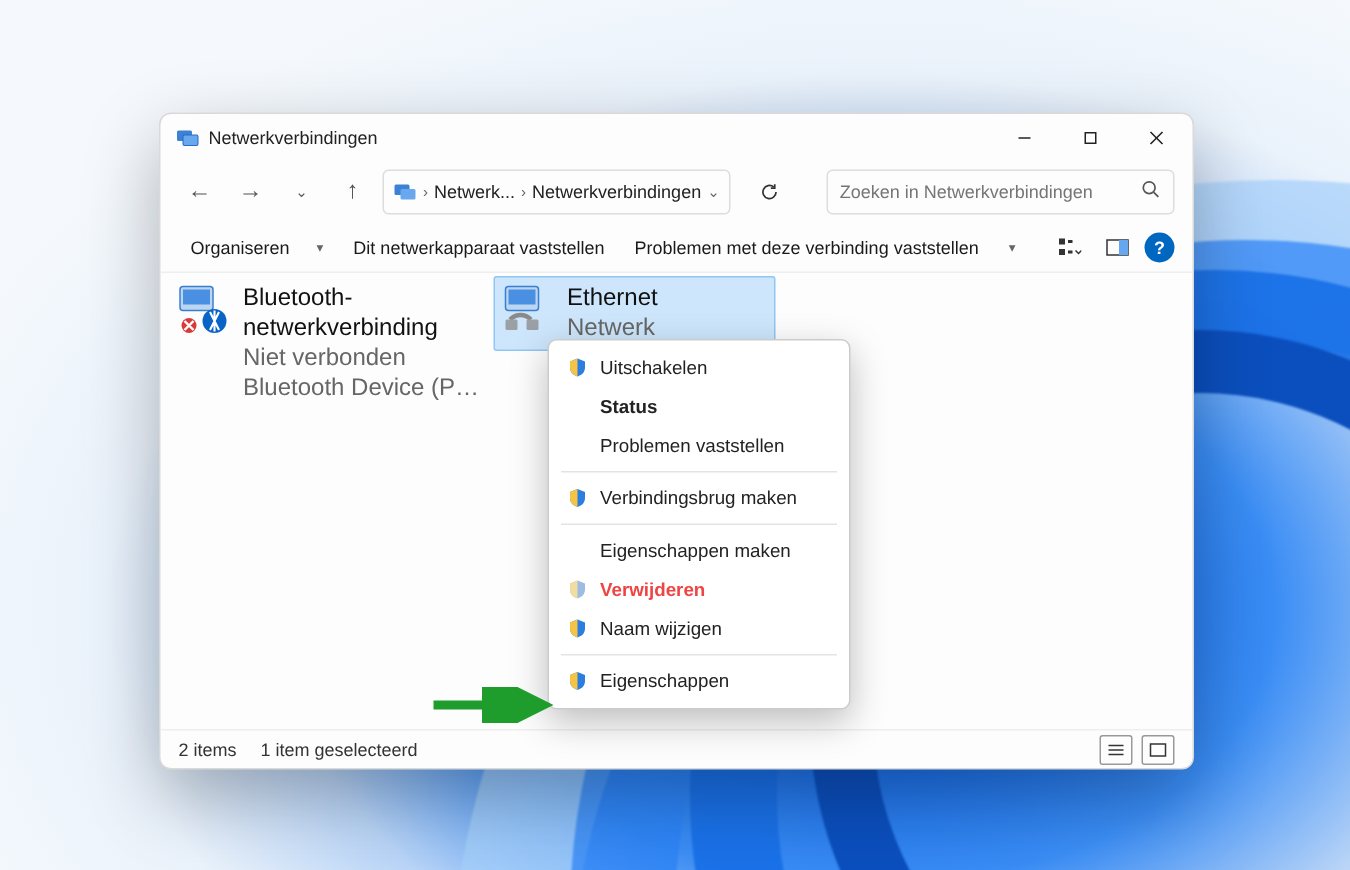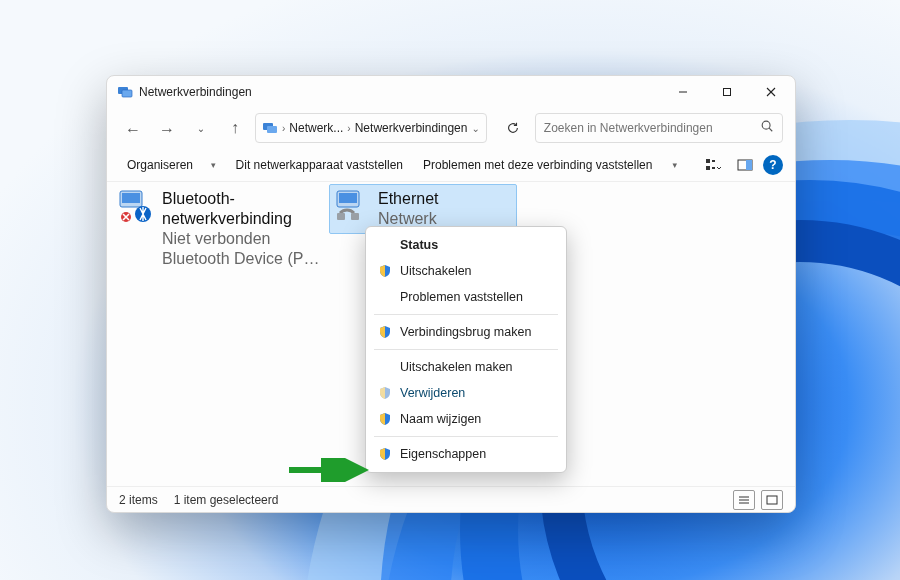--- a/index.html
+++ b/index.html
@@ -28,21 +28,21 @@
   .titlebar .title { font-size: 12px; color:#222; }
   .winctrls { margin-left: auto; display:flex; }
   .winbtn { width: 44px; height: 32px; display:flex; align-items:center; justify-content:center; color:#222;}
 
   .navbar { height: 40px; display:flex; align-items:center; padding: 0 12px; gap: 6px; }
   .navbtn { width: 28px; height: 28px; display:flex; align-items:center; justify-content:center; border-radius:4px; color:#555;}
   .crumbbar { flex:0 0 220px; height:30px; border:1px solid #ddd; border-radius:4px; display:flex; align-items:center; padding:0 6px; gap:4px; font-size:12px; color:#222;}
   .crumbbar .mini-icon{width:16px;height:16px;display:inline-flex;}
   .chev{color:#666; font-size:10px;}
   .refresh{margin-left:6px;}
-  .searchbox { flex:1; height:30px; border:1px solid #ddd; border-radius:4px; display:flex; align-items:center; padding:0 8px; margin-left:2px;}
+  .searchbox { flex:1; height:30px; border:1px solid #ddd; border-radius:4px; display:flex; align-items:center; padding:0 8px; margin-left:18px;}
   .searchbox input { border:none; outline:none; flex:1; font-size:12px; color:#666; background:transparent;}
   .searchbox .sicon { color:#555; }
 
   .cmdbar { height: 34px; display:flex; align-items:center; padding:0 12px; gap:4px; font-size:12px; color:#1a1a1a; border-bottom:1px solid #eee;}
   .cmditem { padding:4px 8px; border-radius:4px; display:flex; align-items:center; gap:18px;}
   .dropcaret{font-size:9px;color:#666;}
   .cmdspacer{flex:1;}
   .toolbtn{width:28px;height:28px;display:flex;align-items:center;justify-content:center;border-radius:4px;color:#333;}
   .helpbtn{width:20px;height:20px;background:#0067c0;border-radius:50%;color:#fff;display:flex;align-items:center;justify-content:center;font-size:12px;font-weight:bold;}
 
@@ -52,21 +52,21 @@
   .adapter.eth{ left:222px; top:2px; width:188px; background:#cde6fb; border-color:#8fc6f3;}
   .adapter .aicon{width:36px;height:36px;flex-shrink:0;}
   .adapter .lines{display:flex;flex-direction:column;line-height:1.25;}
   .adapter .l1{color:#111;}
   .adapter .l2{color:#666;}
   .adapter .l3{color:#666;white-space:nowrap;overflow:hidden;text-overflow:ellipsis;max-width:160px;}
 
   .ctxmenu { position:absolute; left:258px; top:44px; width:202px; background:#fff; border:1px solid #ccc; border-radius:6px; box-shadow:0 8px 24px rgba(0,0,0,0.25); padding:5px 0; font-size:12.5px;}
   .ctxitem { height:26px; display:flex; align-items:center; padding:0 14px 0 12px; gap:8px; color:#222;}
   .ctxitem.bold{font-weight:600;}
-  .ctxitem.dis{color:#0c4a6e;}
+  .ctxitem.dis{color:#ef4444;font-weight:bold;}
   .ctxitem .shield{width:14px;height:14px;display:inline-flex;flex-shrink:0;}
   .ctxitem .noicon{width:14px;flex-shrink:0;}
   .ctxsep{height:1px;background:#e3e3e3;margin:4px 8px;}
 
   .statusbar{height:26px;border-top:1px solid #eee; display:flex; align-items:center; padding:0 12px; font-size:12px; color:#333; gap:16px;}
   .statusbar .sright{margin-left:auto;display:flex;gap:6px;}
   .viewbtn{width:22px;height:20px;border:1px solid #999;border-radius:2px;display:flex;align-items:center;justify-content:center;}
 
   .arrow { position:absolute; left:180px; top:276px; }
 </style>
@@ -203,51 +203,51 @@
             <rect x="17" y="24" width="8" height="7" rx="1" fill="#9aa0a6"></rect>
           </svg>
       </span>
       <div class="lines">
         <span class="l1">Ethernet</span>
         <span class="l2">Netwerk</span>
       </div>
     </div>
 
     <div class="ctxmenu">
+      <div class="ctxitem">
+        <span class="shield">
+            <svg viewBox="0 0 14 14">
+              <path d="M7 1l5 2v4c0 3-2 5-5 6C4 12 2 10 2 7V3z" fill="#2b7de0"></path>
+              <path d="M7 1v12C4 12 2 10 2 7V3z" fill="#f6c445"></path>
+            </svg>
+          </span>
+        <span>Uitschakelen</span>
+      </div>
       <div class="ctxitem bold">
           <span class="noicon"></span>
           <span>Status</span>
         </div>
       <div class="ctxitem">
+          <span class="noicon"></span>
+          <span>Problemen vaststellen</span>
+        </div>
+      <div class="ctxsep"></div>
+      <div class="ctxitem">
         <span class="shield">
             <svg viewBox="0 0 14 14">
               <path d="M7 1l5 2v4c0 3-2 5-5 6C4 12 2 10 2 7V3z" fill="#2b7de0"></path>
               <path d="M7 1v12C4 12 2 10 2 7V3z" fill="#f6c445"></path>
             </svg>
           </span>
-        <span>Uitschakelen</span>
-      </div>
+        <span>Verbindingsbrug maken</span>
+      </div>
+      <div class="ctxsep"></div>
       <div class="ctxitem">
           <span class="noicon"></span>
-          <span>Problemen vaststellen</span>
-        </div>
-      <div class="ctxsep"></div>
-      <div class="ctxitem">
-        <span class="shield">
-            <svg viewBox="0 0 14 14">
-              <path d="M7 1l5 2v4c0 3-2 5-5 6C4 12 2 10 2 7V3z" fill="#2b7de0"></path>
-              <path d="M7 1v12C4 12 2 10 2 7V3z" fill="#f6c445"></path>
-            </svg>
-          </span>
-        <span>Verbindingsbrug maken</span>
-      </div>
-      <div class="ctxsep"></div>
-      <div class="ctxitem">
-          <span class="noicon"></span>
-          <span>Uitschakelen maken</span>
+          <span>Eigenschappen maken</span>
         </div>
       <div class="ctxitem dis">
         <span class="shield">
             <svg viewBox="0 0 14 14">
               <path d="M7 1l5 2v4c0 3-2 5-5 6C4 12 2 10 2 7V3z" fill="#9cbce4"></path>
               <path d="M7 1v12C4 12 2 10 2 7V3z" fill="#f2dca0"></path>
             </svg>
           </span>
         <span>Verwijderen</span>
       </div>

